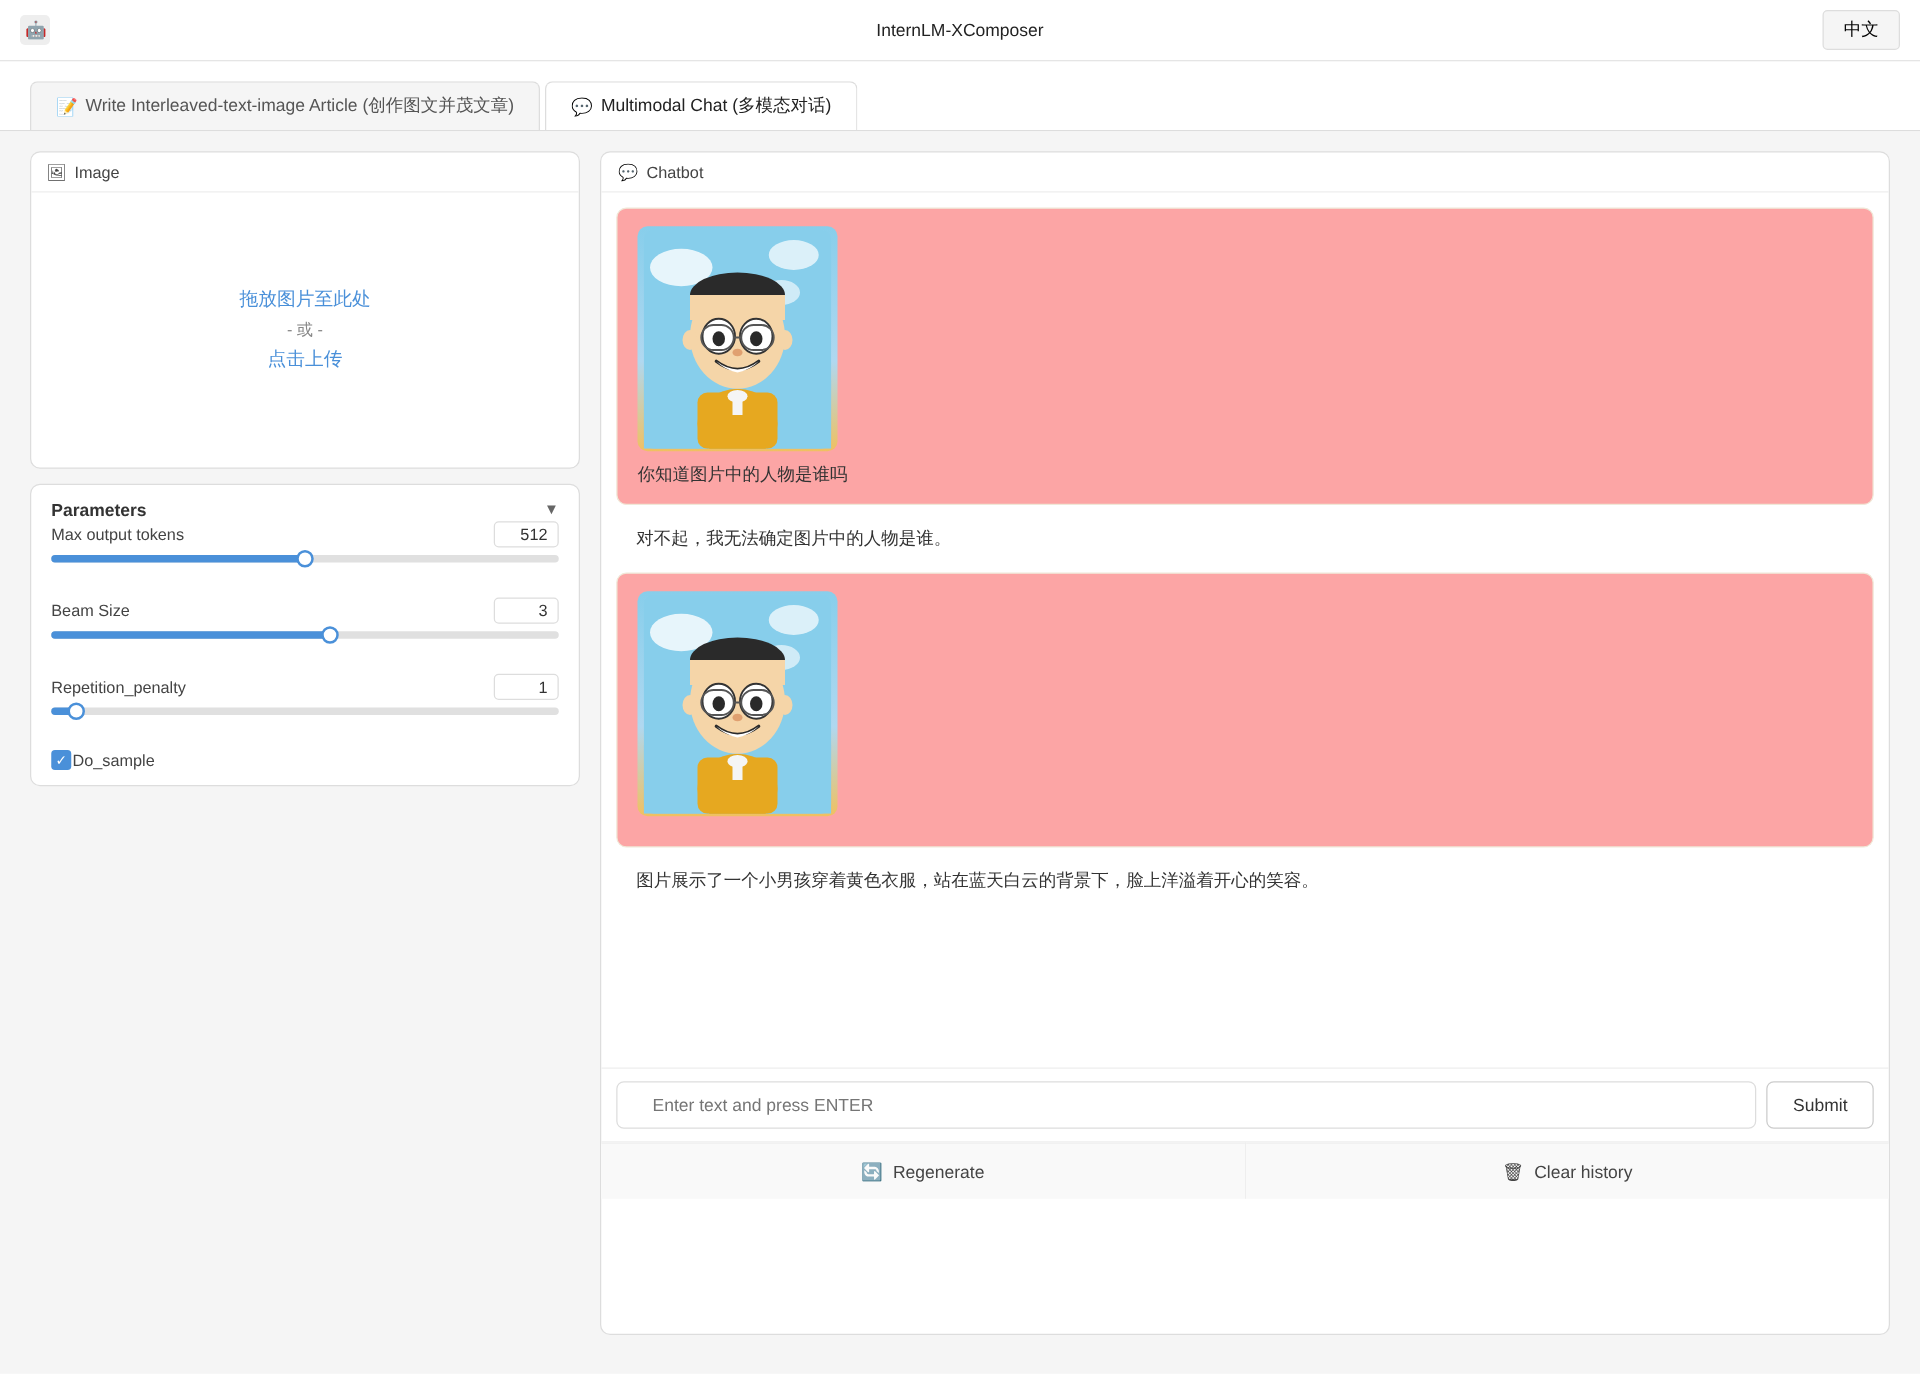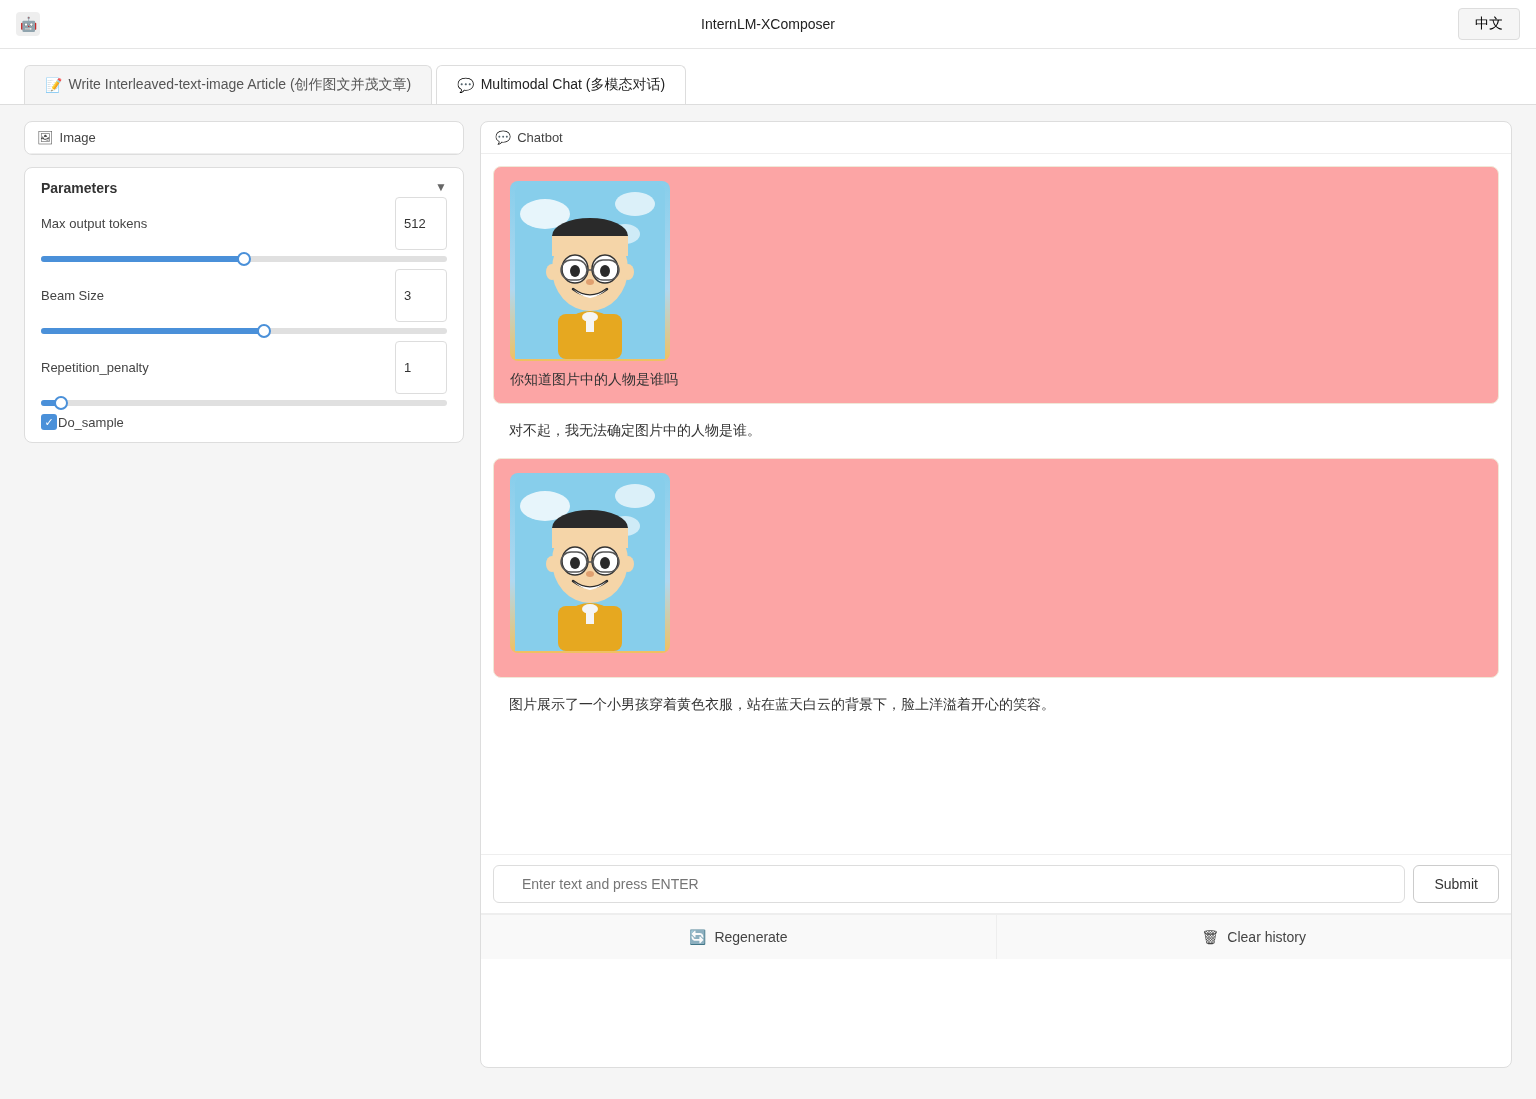--- a/index.html
+++ b/index.html
@@ -58,29 +58,29 @@
     .drop-text { color: #4a90d9; font-size: 15px; line-height: 2; }
     .drop-or { color: #888; font-size: 13px; }
 
     .params-panel {
       background: #fff; border: 1px solid #ddd; border-radius: 8px; padding: 12px 16px;
     }
     .params-header {
       display: flex; justify-content: space-between;
       font-size: 14px; font-weight: 600; color: #333; margin-bottom: 1px;
     }
-    .param-row { margin-bottom: 7px; }
+    .param-row { margin-bottom: 28px; }
     .param-label-row {
       display: flex; justify-content: space-between; align-items: center;
       margin-bottom: 6px;
     }
     .param-label { font-size: 13px; color: #444; }
     .param-value-box {
-      border: 1px solid #ddd; border-radius: 4px; padding: 18px 8px;
-      font-size: 13px; min-width: 52px; text-align: left; color: #333;
+      border: 1px solid #ddd; border-radius: 4px; padding: 2px 8px;
+      font-size: 13px; min-width: 52px; text-align: right; color: #333;
     }
     .slider-track {
       position: relative; height: 6px; background: #e0e0e0; border-radius: 3px; margin: 4px 0;
     }
     .slider-fill {
       height: 100%; background: #4a90d9; border-radius: 3px; position: absolute; left: 0;
     }
     .slider-thumb {
       width: 14px; height: 14px; background: #fff; border: 2px solid #4a90d9;
       border-radius: 50%; position: absolute; top: 50%; transform: translateY(-50%);
@@ -184,20 +184,25 @@
 </div>
 
 <div class="main-content">
 
   <div class="left-panel">
 
     <div class="image-panel">
       <div class="panel-header">
         <span>🖼</span>
         <span>Image</span>
+      </div>
+      <div class="image-drop-area">
+        <span class="drop-text">拖放图片至此处</span>
+        <span class="drop-or">- 或 -</span>
+        <span class="drop-text">点击上传</span>
       </div>
     </div>
 
     <div class="params-panel">
       <div class="params-header">
         <span>Parameters</span>
         <span style="font-size:12px; color:#666;">▼</span>
       </div>
 
       <div class="param-row">

